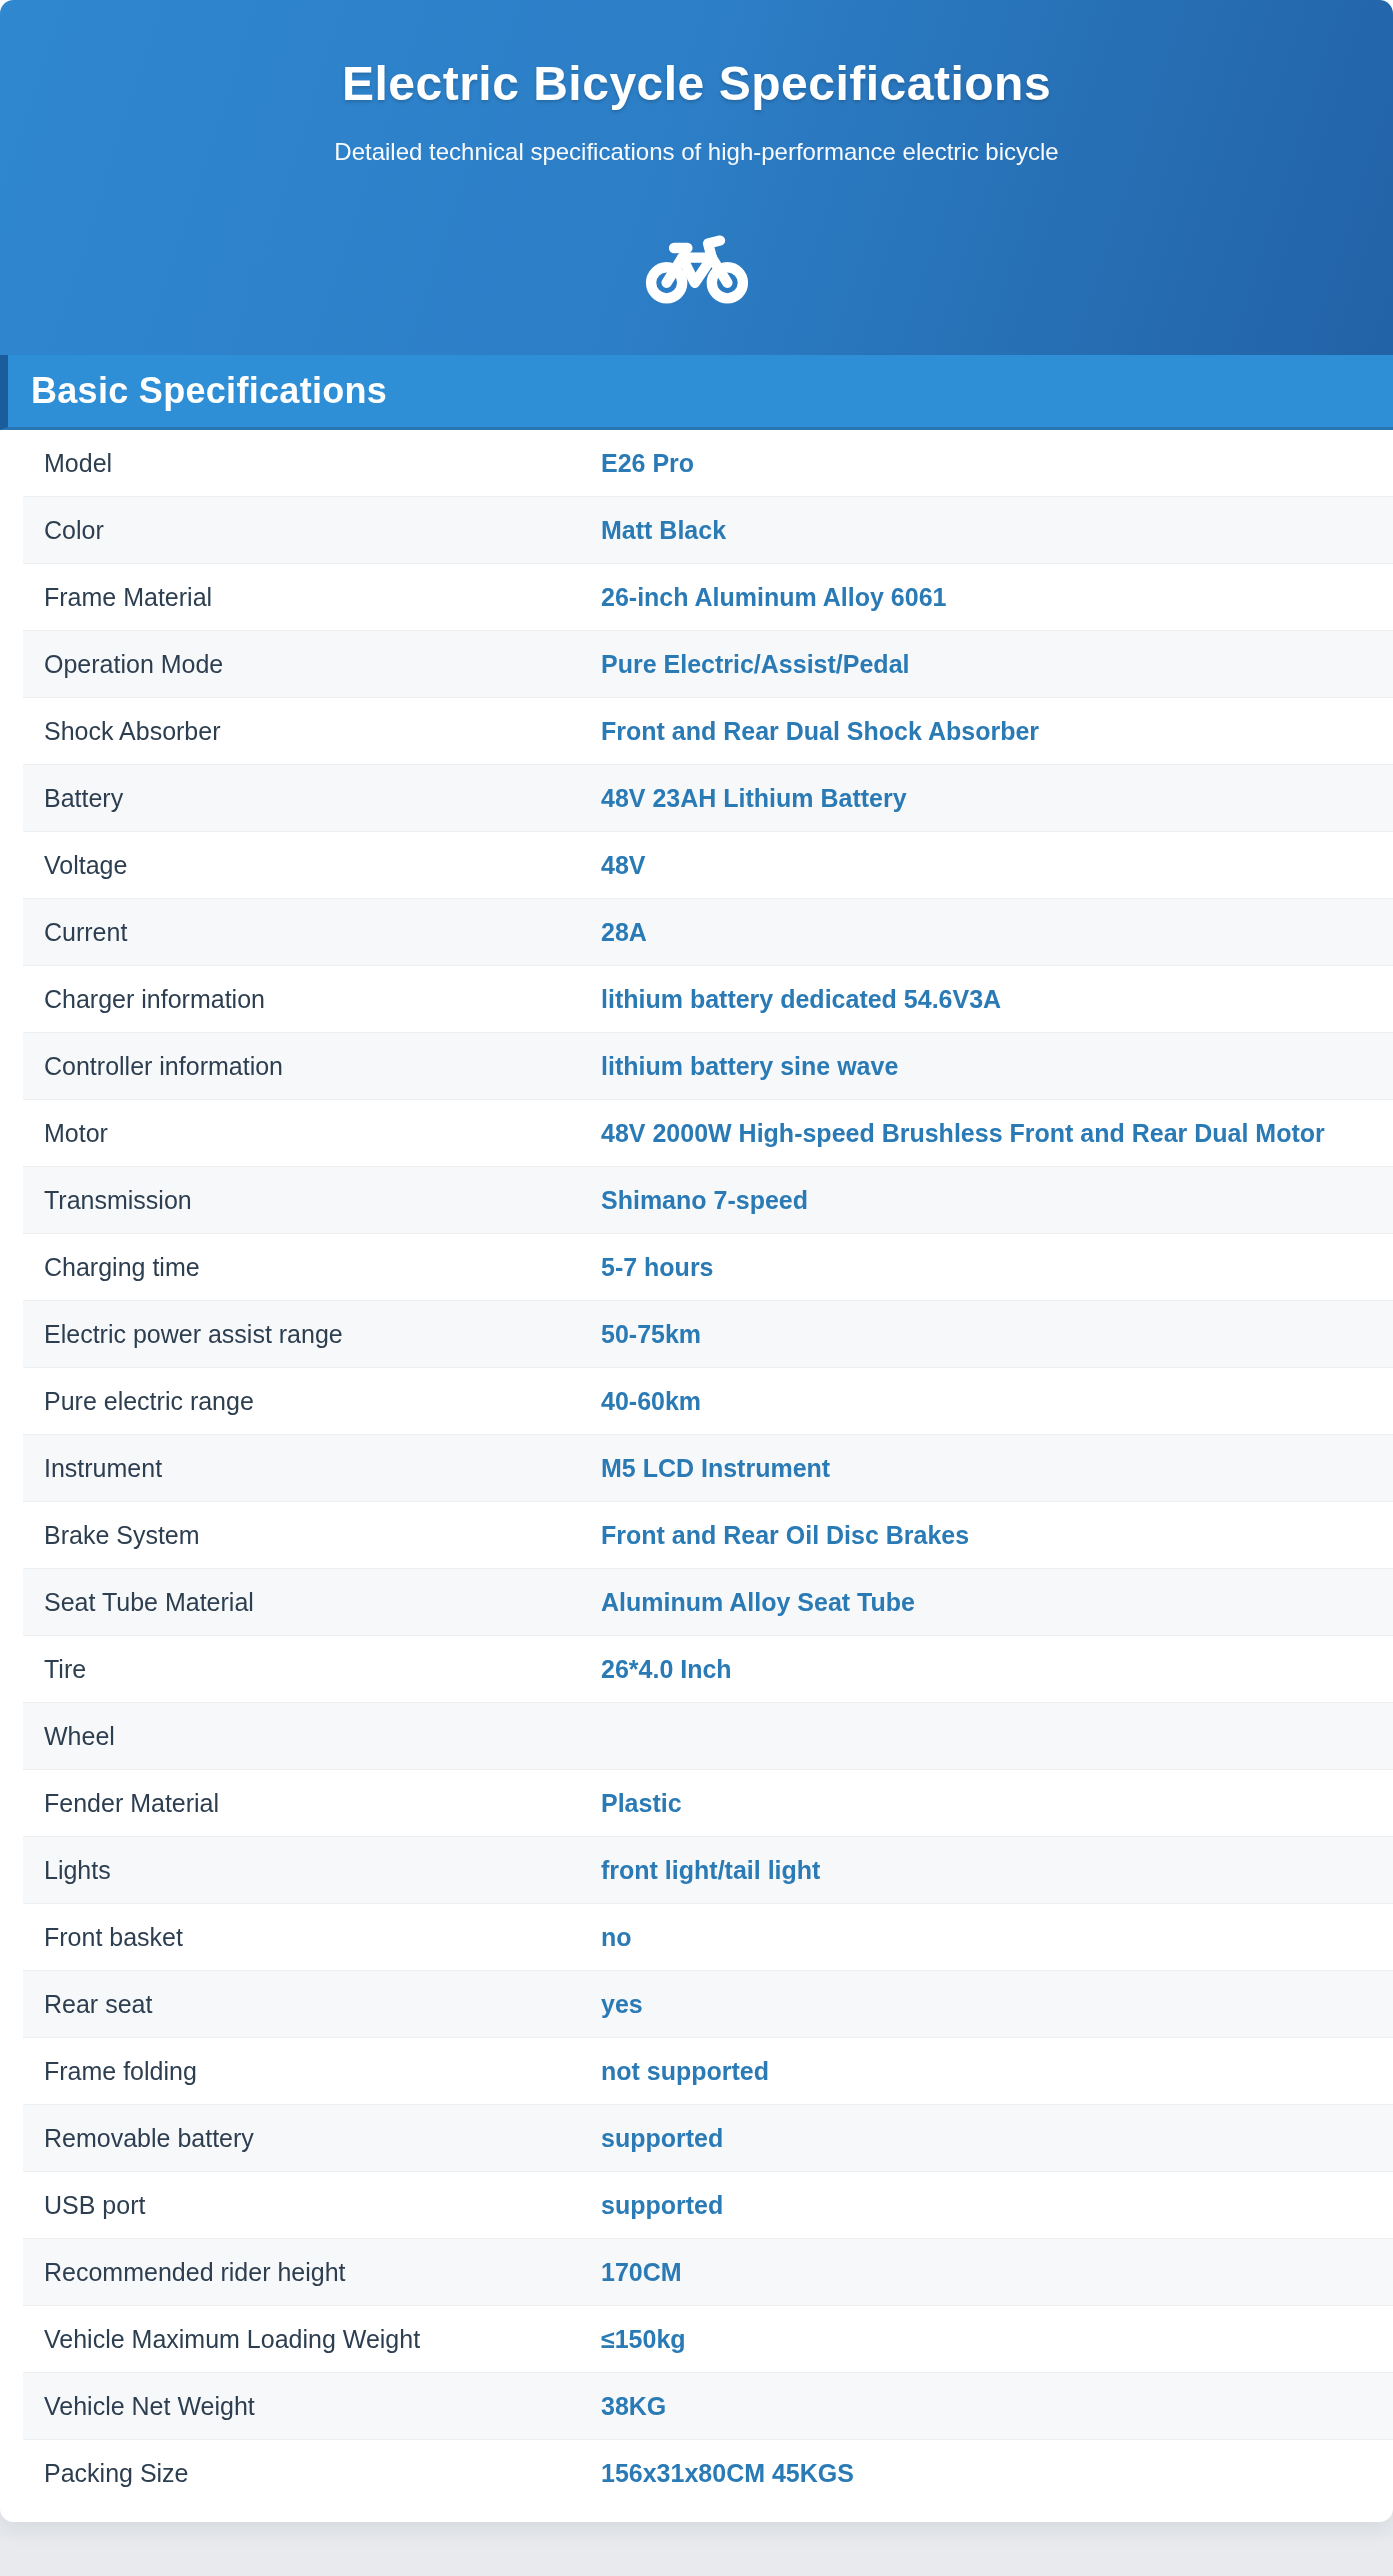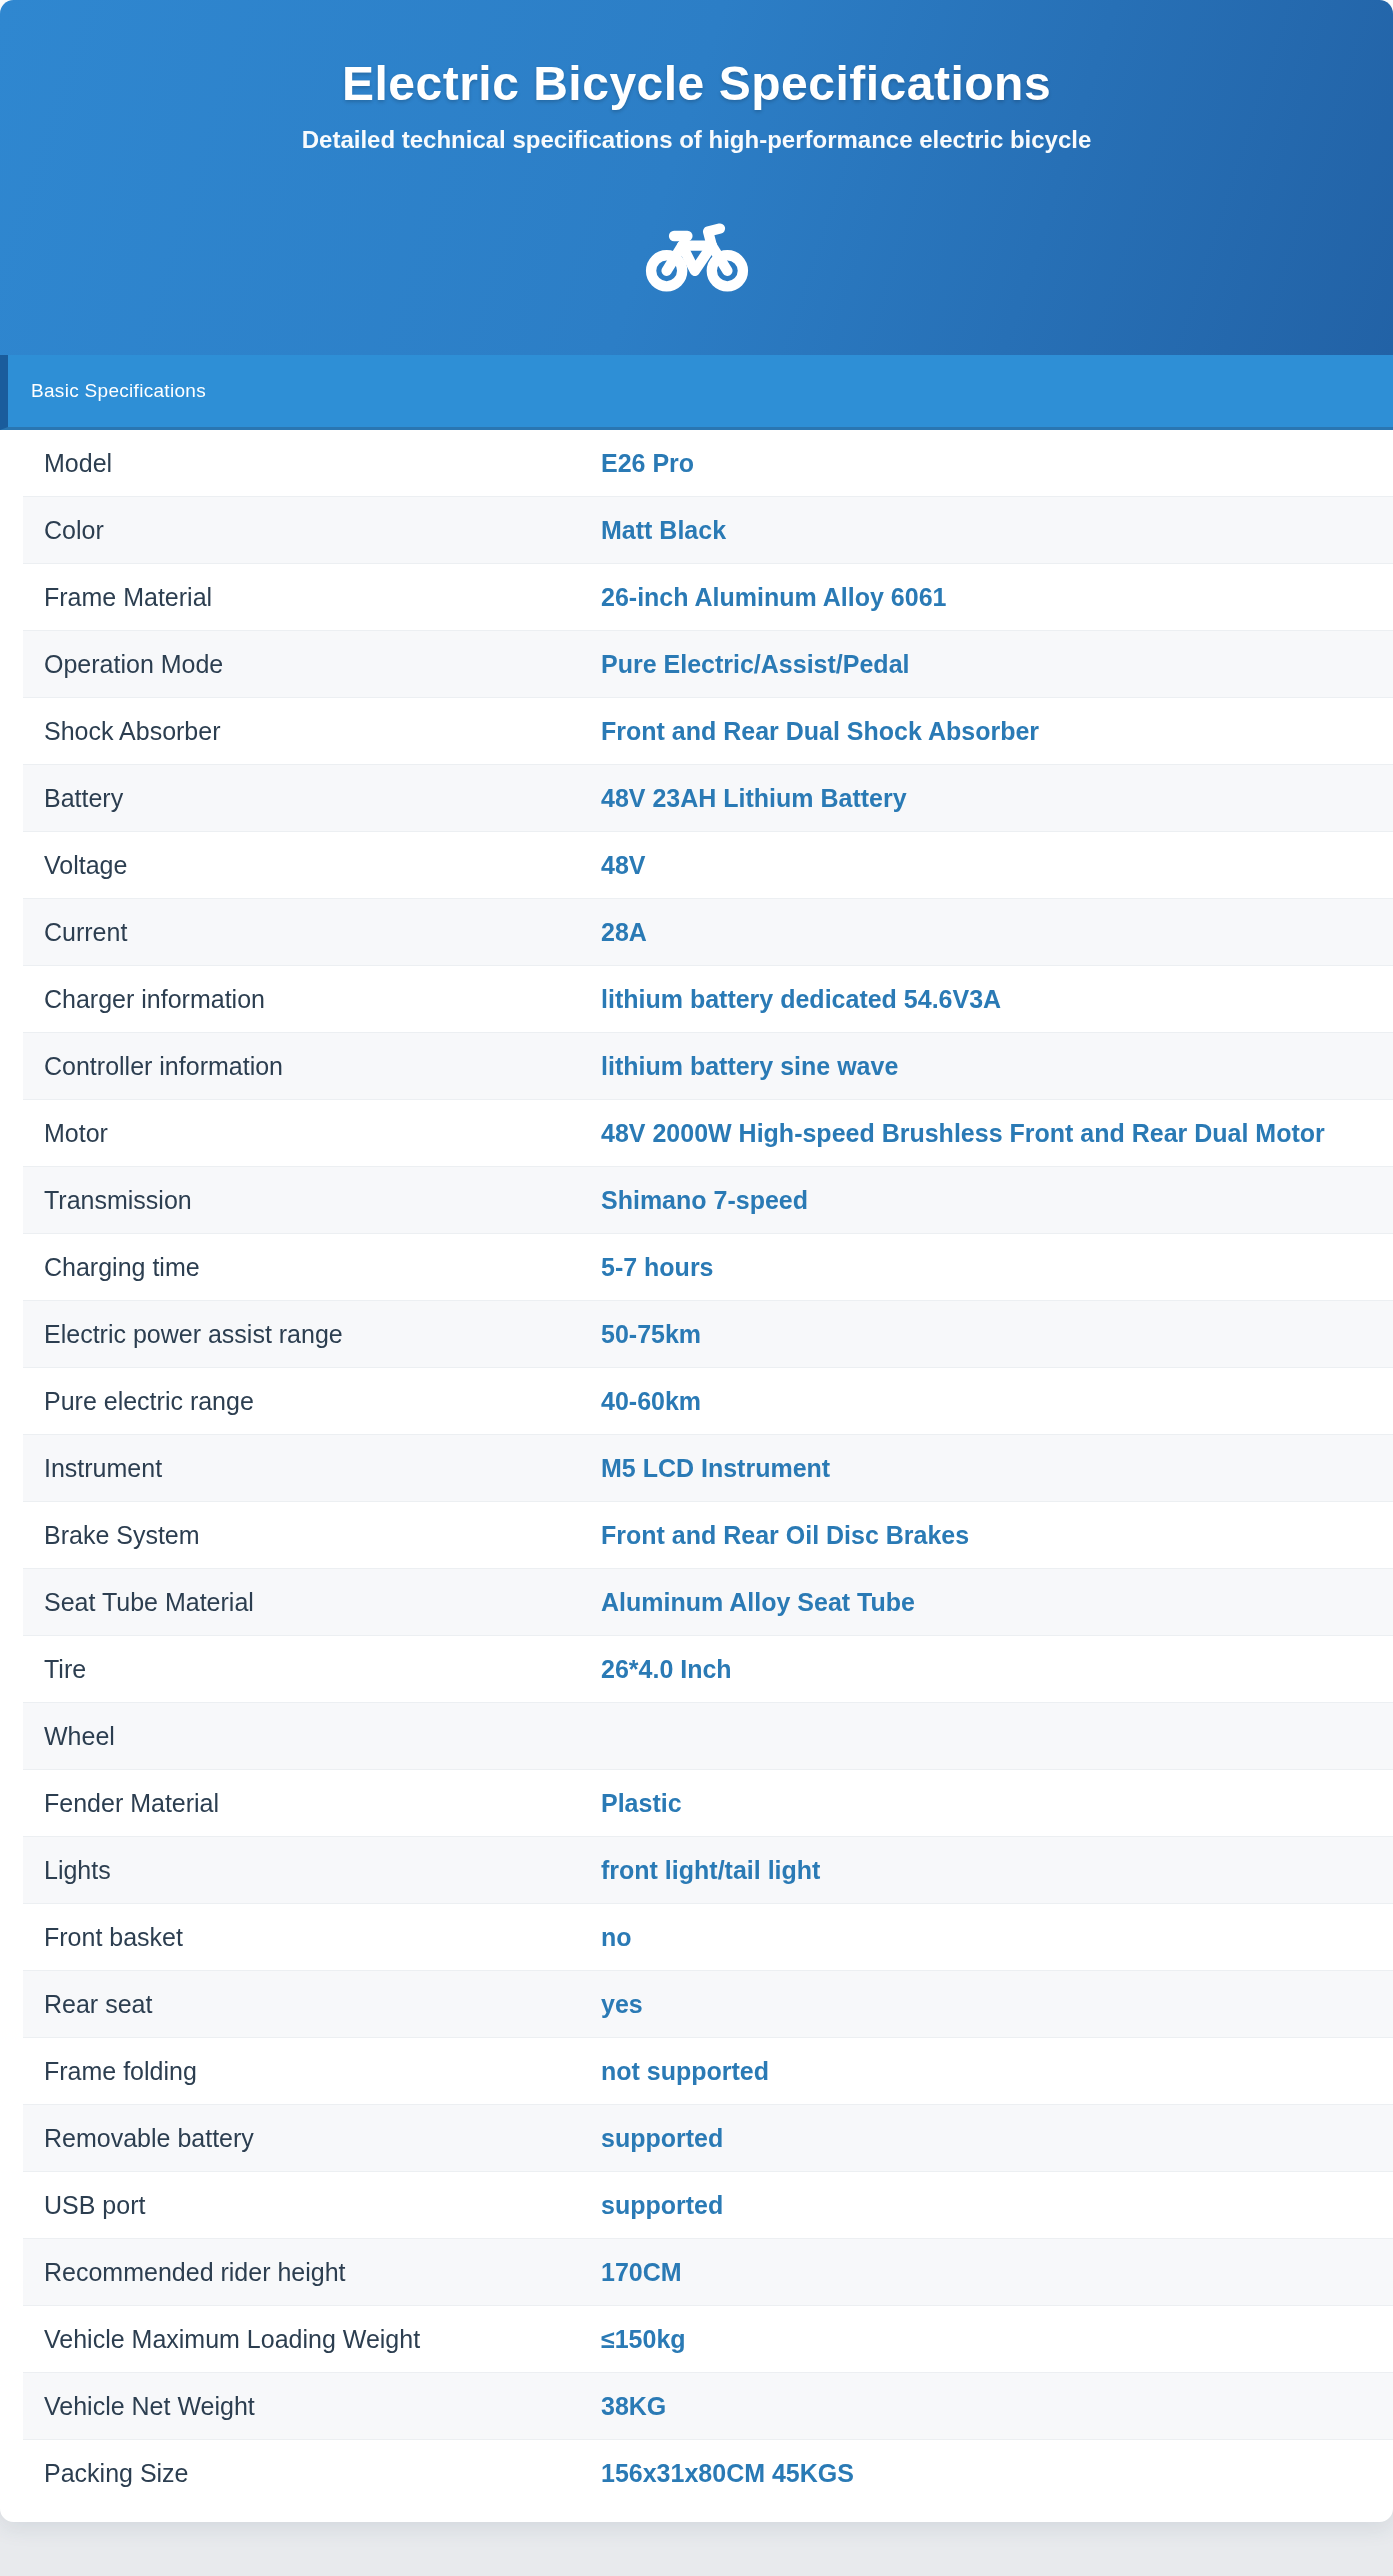--- a/index.html
+++ b/index.html
@@ -40,24 +40,24 @@
   }
   .hero-title{
     padding-top:56px;
     font-size:48px;
     line-height:56px;
     font-weight:bold;
     letter-spacing:0.5px;
     text-shadow:0 1.9px 3.9px rgba(0,0,0,.18);
   }
   .hero-subtitle{
-    margin-top:13px;
+    margin-top:25px;
     font-size:24px;
     line-height:29px;
-    font-weight:700;
+    font-weight:400;
     opacity:.97;
   }
   .hero-icon-wrap{
     margin-top:62px;
     height:77px;
     display:flex;
     justify-content:center;
     align-items:center;
   }
   
@@ -65,22 +65,22 @@
     height:75px;
     background:var(--bar-bg);
     border-left:8.7px solid var(--bar-accent);
     border-bottom:3.9px solid var(--bar-border);
     display:flex;
     align-items:center;
     padding-left:23px;
   }
   .section-title{
     color:#ffffff;
-    font-size:19px;
-    font-weight:normal;
+    font-size:36px;
+    font-weight:bold;
     letter-spacing:0.3px;
   }
   
   .spec-table{width:100%;margin-left:23px;}
   .row{
     height:67px;
     display:flex;
     align-items:center;
     padding-left:21px;
     background:#ffffff;

